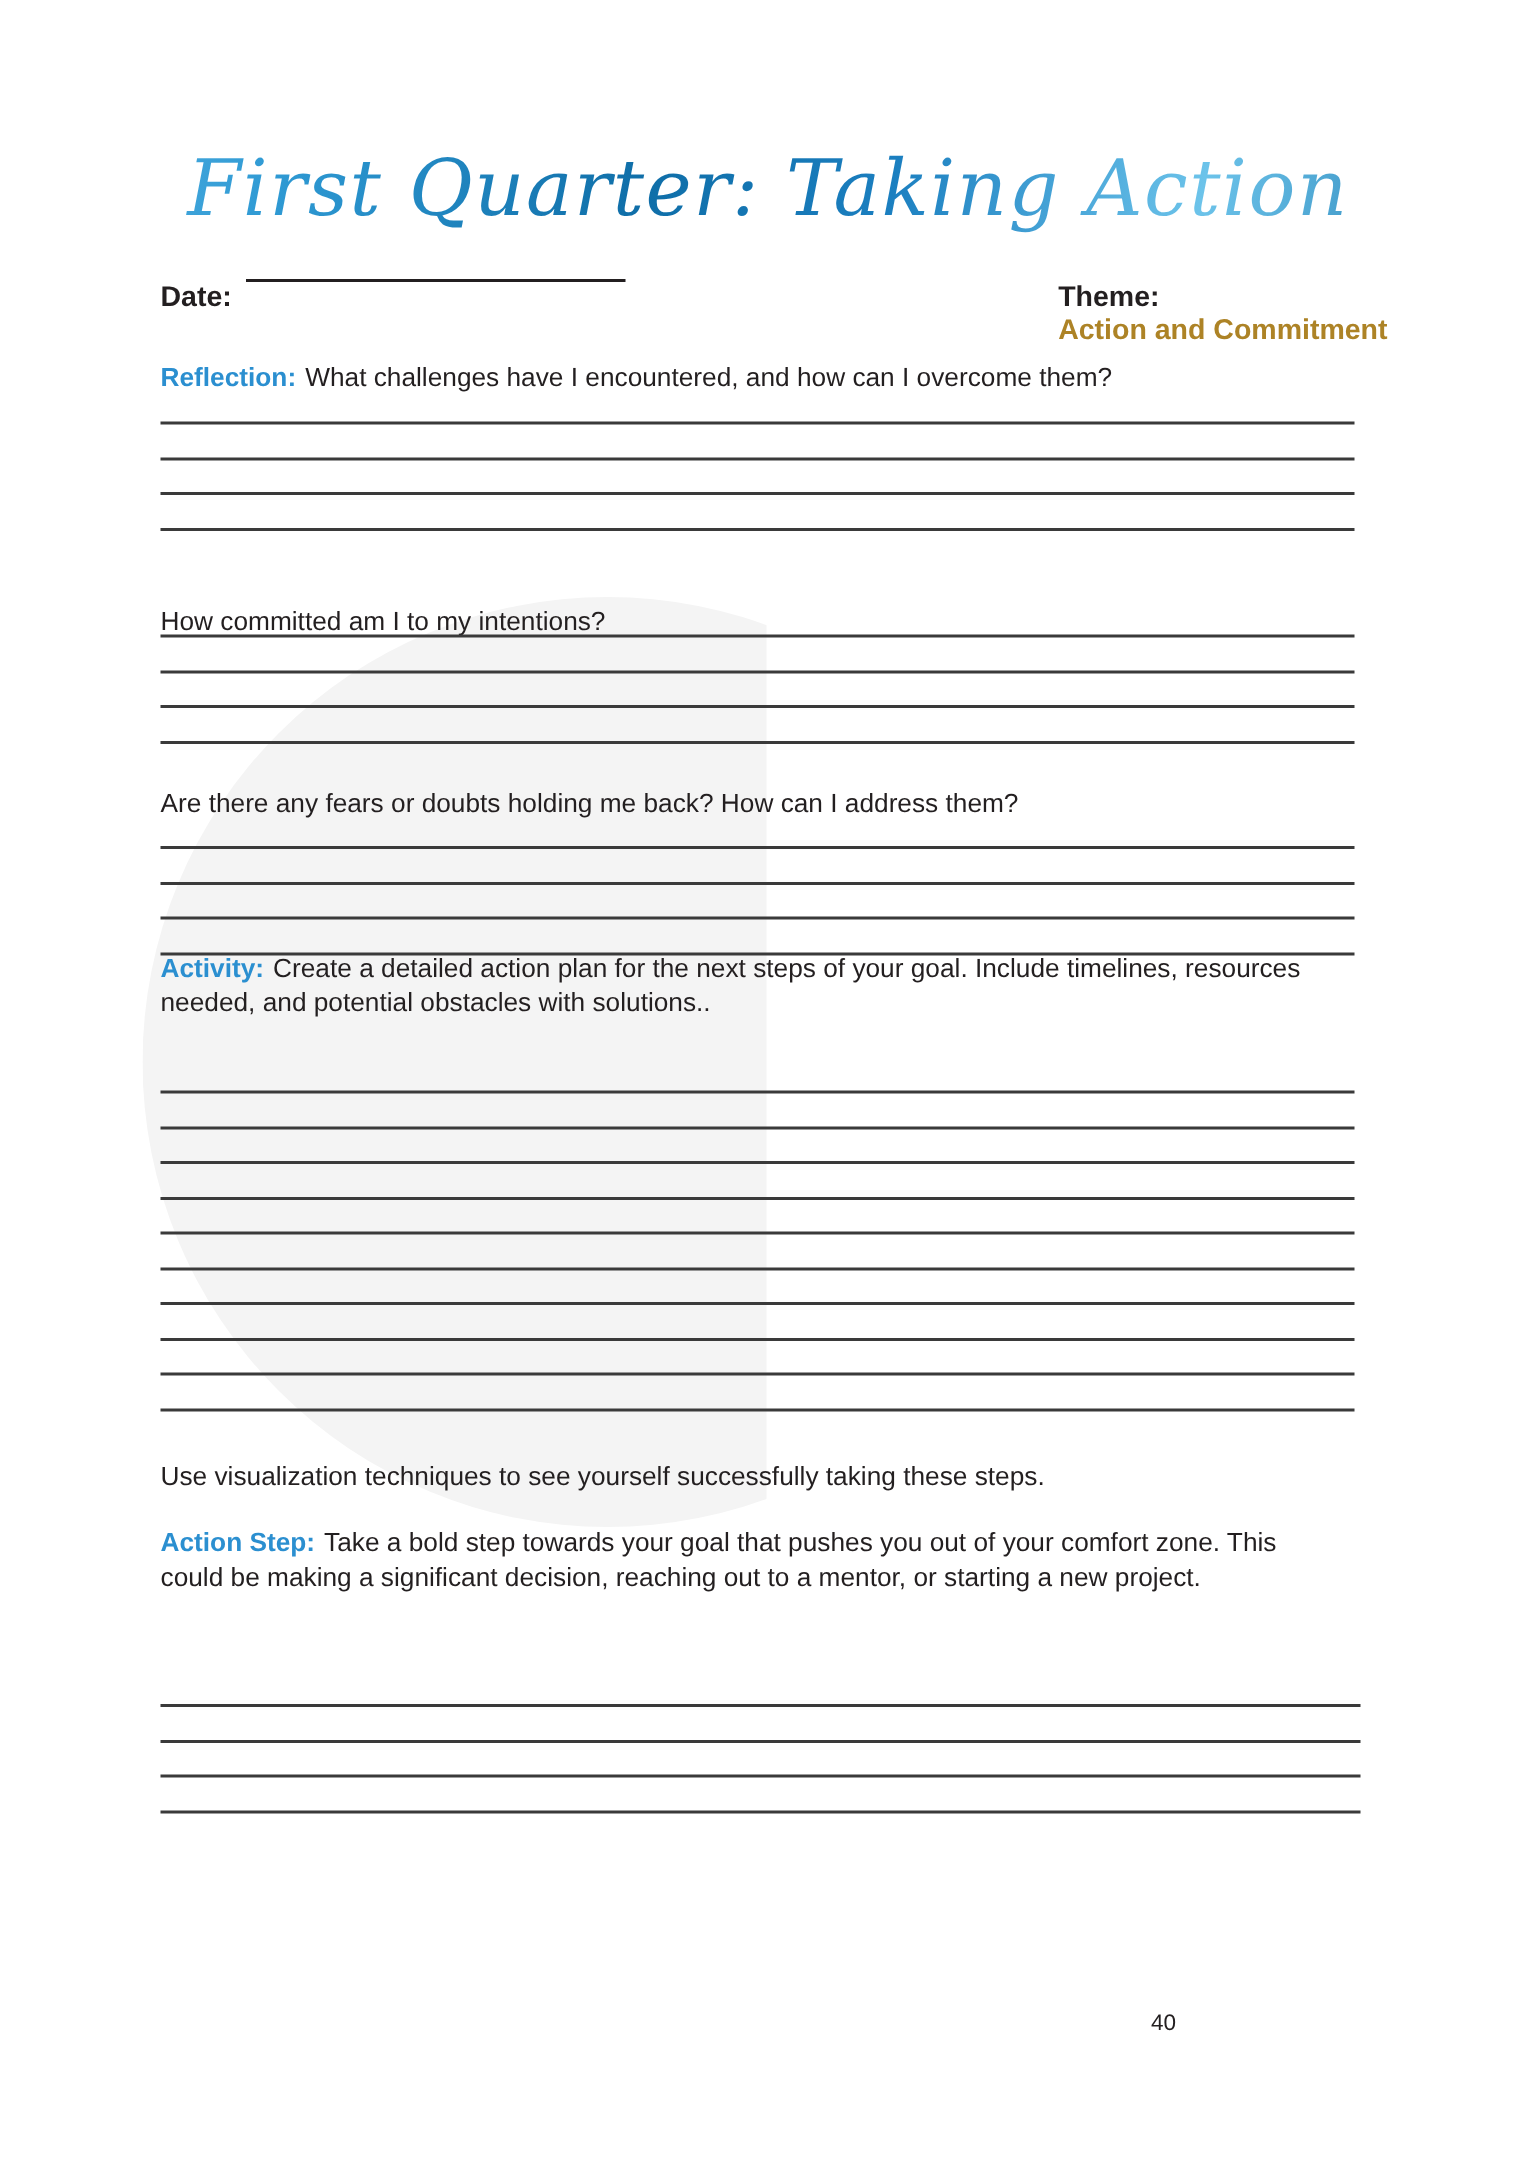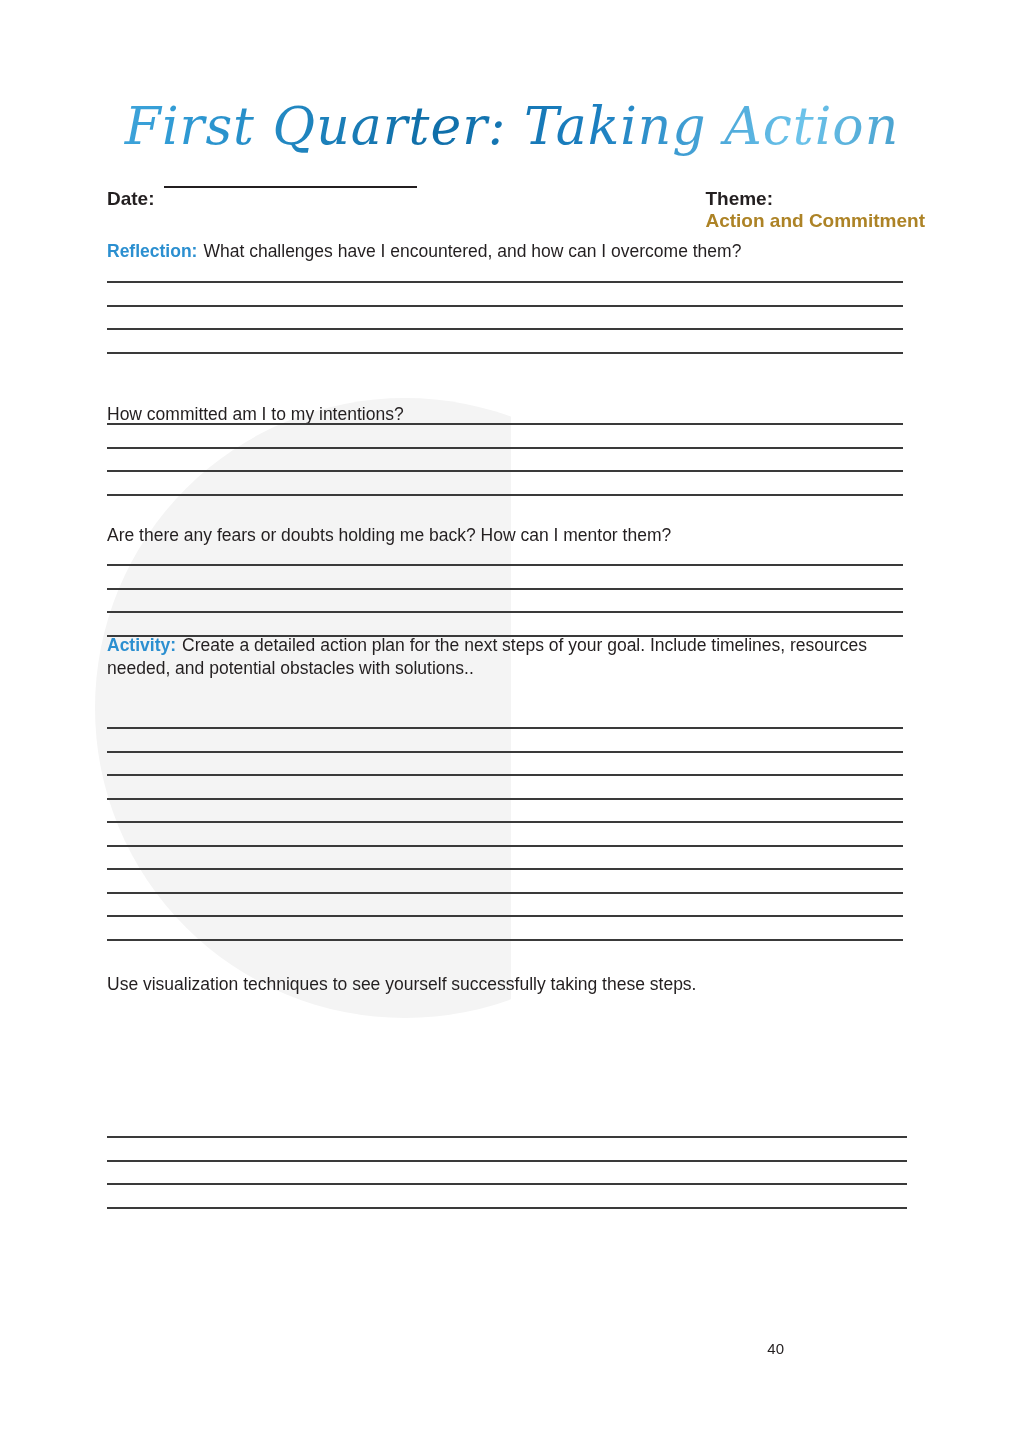--- a/index.html
+++ b/index.html
@@ -188,21 +188,21 @@
     <span>How committed am I to my intentions?</span>
   </div>
   <div class="lines" style="top:423px;">
     <div class="rule"></div>
     <div class="rule"></div>
     <div class="rule"></div>
     <div class="rule"></div>
   </div>
 
   <div class="tblock" style="top:524px;">
-    <span>Are there any fears or doubts holding me back? How can I mentor them?</span>
+    <span>Are there any fears or doubts holding me back? How can I address them?</span>
   </div>
   <div class="lines" style="top:564px;">
     <div class="rule"></div>
     <div class="rule"></div>
     <div class="rule"></div>
     <div class="rule"></div>
   </div>
 
   <div class="tblock wide" style="top:634px; width:800px;">
     <span class="lead">Activity:</span><span class="lead-gap"></span><span>Create a detailed action plan for the next steps of your goal. Include timelines, resources needed, and potential obstacles with solutions..</span>
@@ -217,20 +217,23 @@
     <div class="rule"></div>
     <div class="rule"></div>
     <div class="rule"></div>
     <div class="rule"></div>
   </div>
 
   <div class="tblock" style="top:973px;">
     <span>Use visualization techniques to see yourself successfully taking these steps.</span>
   </div>
 
+  <div class="tblock" style="top:1017px; width:790px;">
+    <span class="lead">Action Step:</span><span class="lead-gap"></span><span>Take a bold step towards your goal that pushes you out of your comfort zone. This could be making a significant decision, reaching out to a mentor, or starting a new project.</span>
+  </div>
 
   <div class="lines wide" style="top:1136px;">
     <div class="rule"></div>
     <div class="rule"></div>
     <div class="rule"></div>
     <div class="rule"></div>
   </div>
 
   <div id="page-number">40</div>
 

